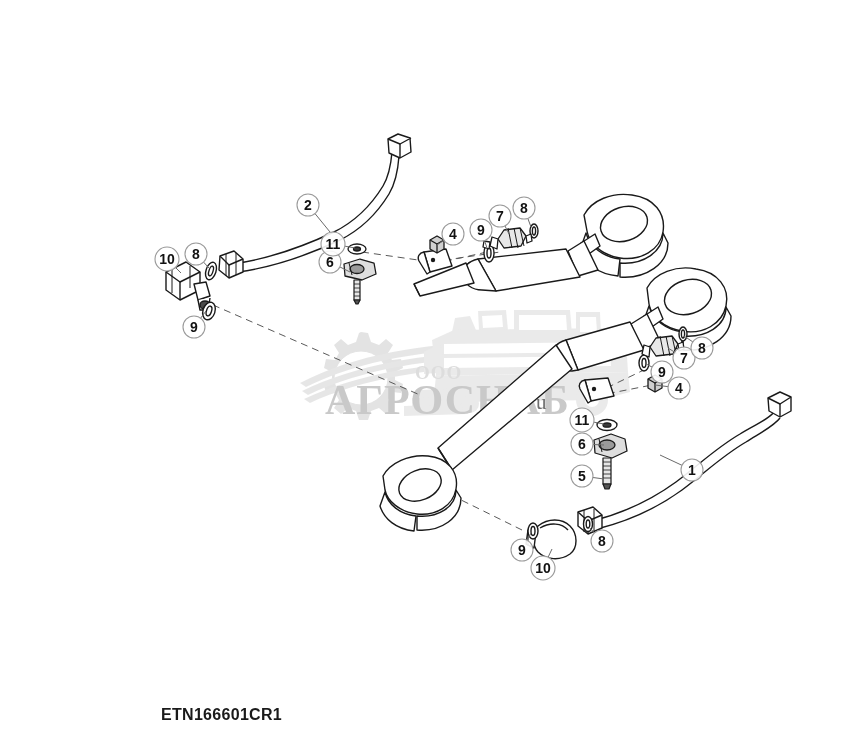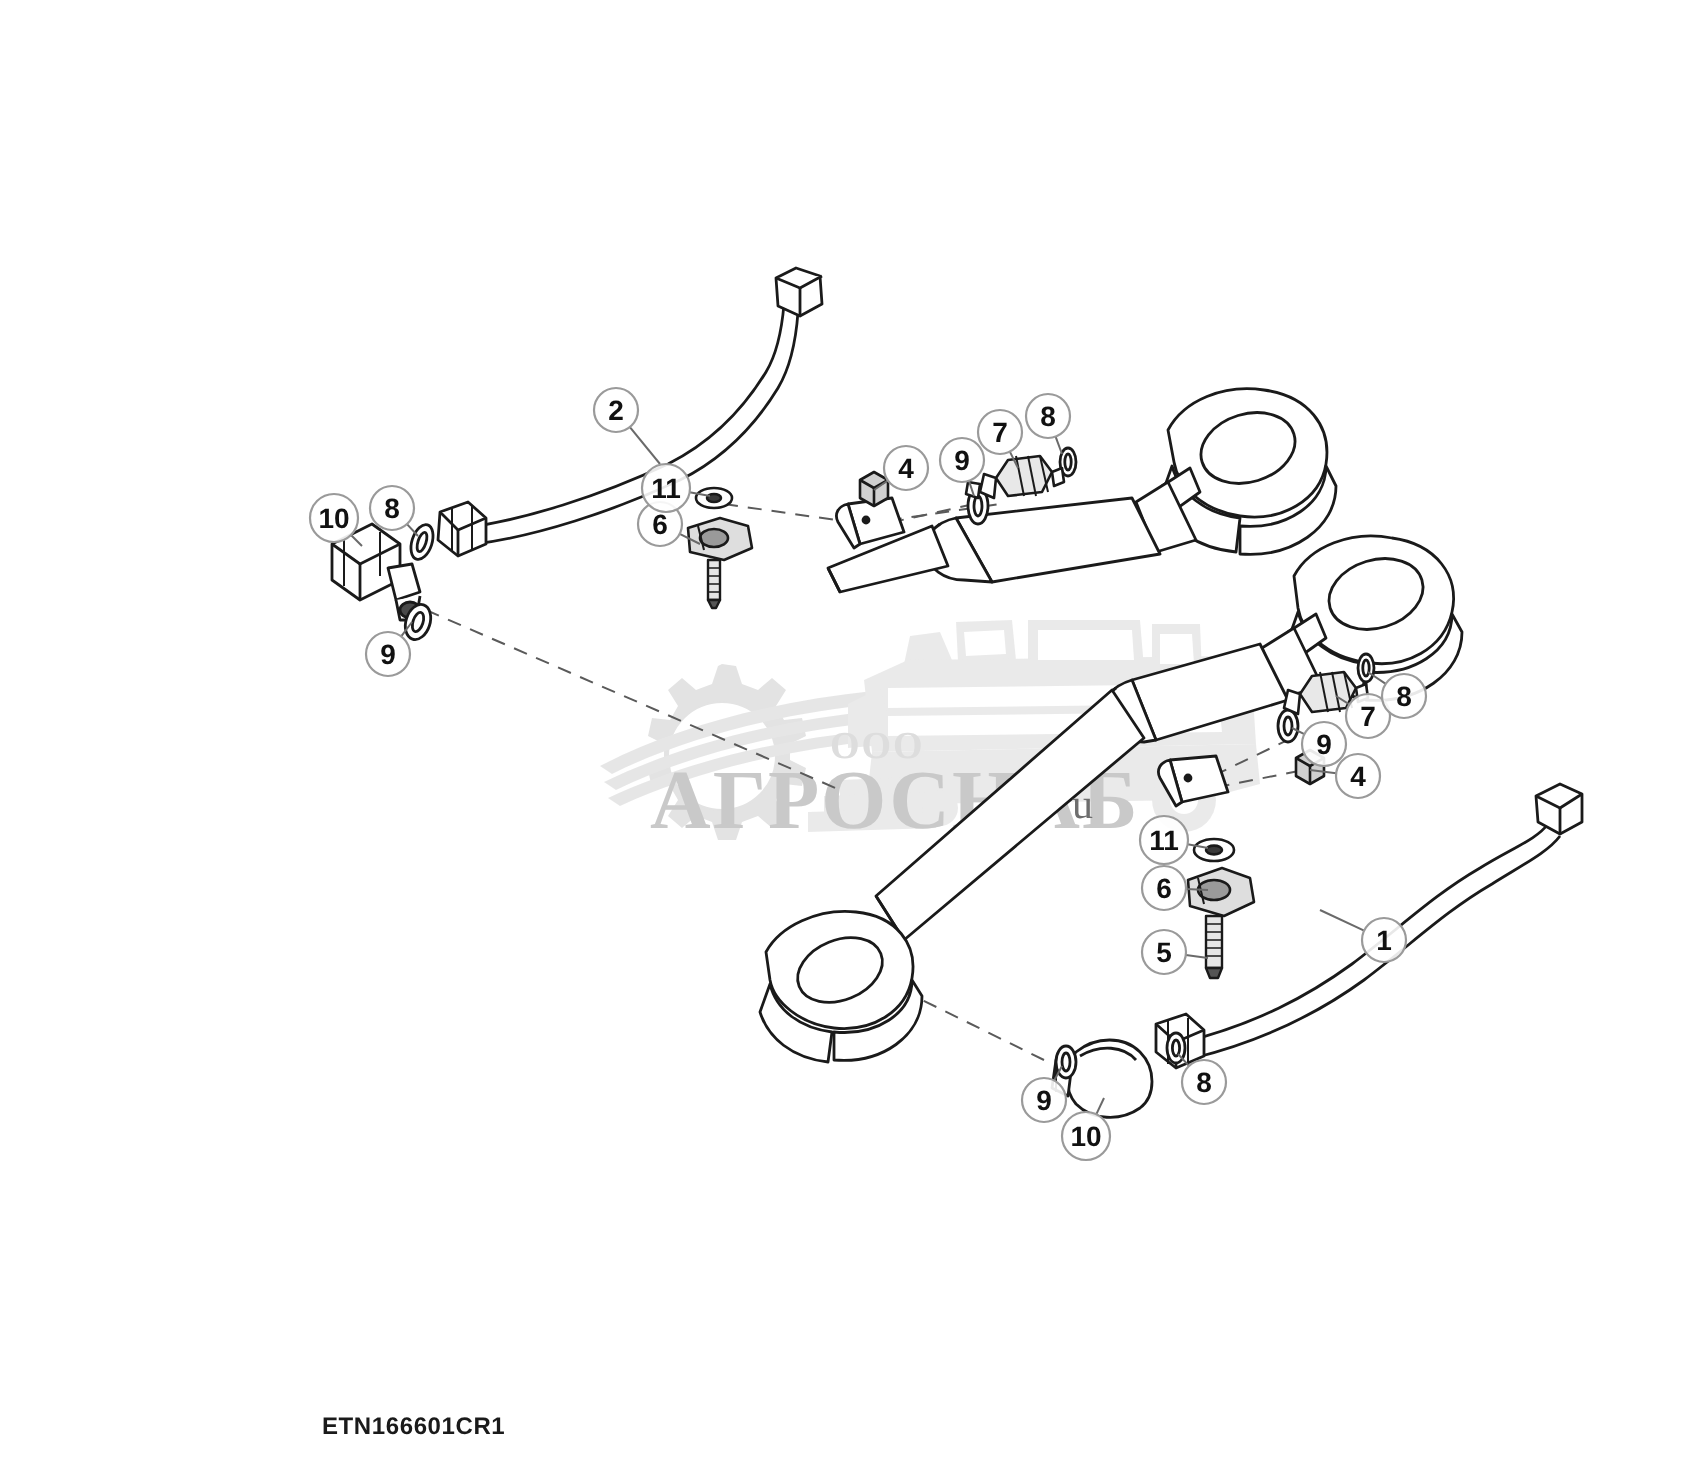--- a/index.html
+++ b/index.html
@@ -23,21 +23,21 @@
     left: 0;
     top: 0;
     width: 841px;
     height: 731px;
   }
   .part-code {
     position: absolute;
     left: 161px;
     top: 706px;
     font-family: "Liberation Sans", sans-serif;
-    font-size: 12px;
+    font-size: 16px;
     font-weight: bold;
     color: #1a1a1a;
     letter-spacing: 0.3px;
     white-space: nowrap;
   }
   .stray-char {
     position: absolute;
     left: 536px;
     top: 392px;
     font-family: "Liberation Serif", serif;

